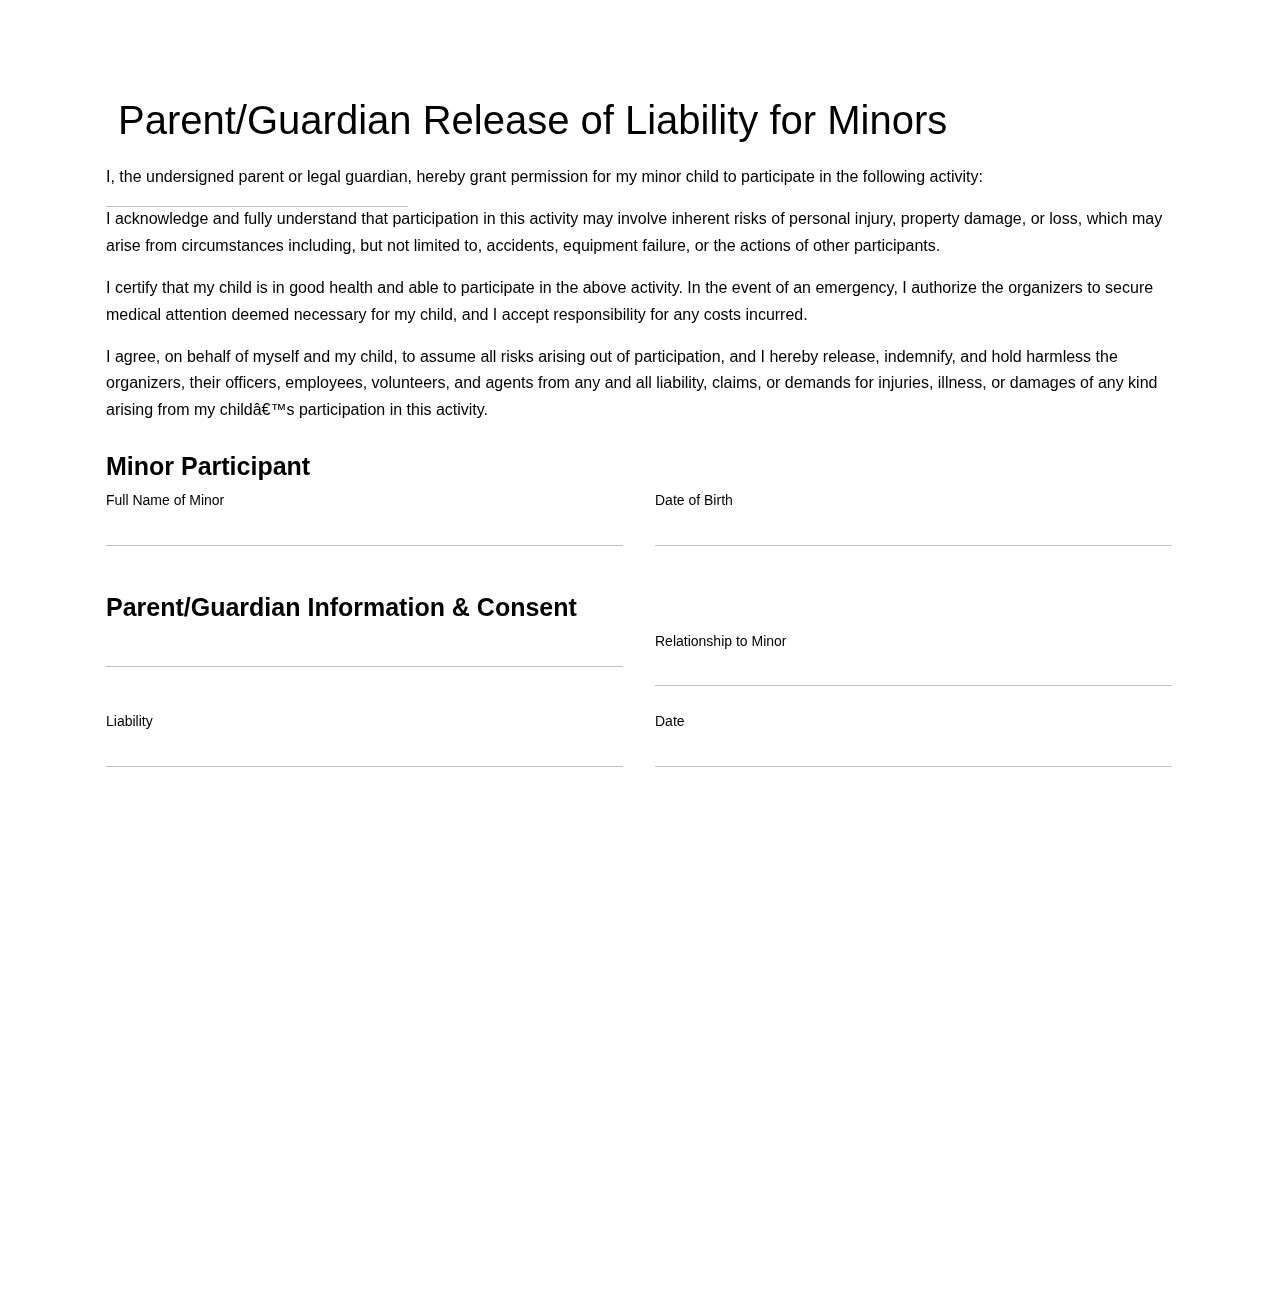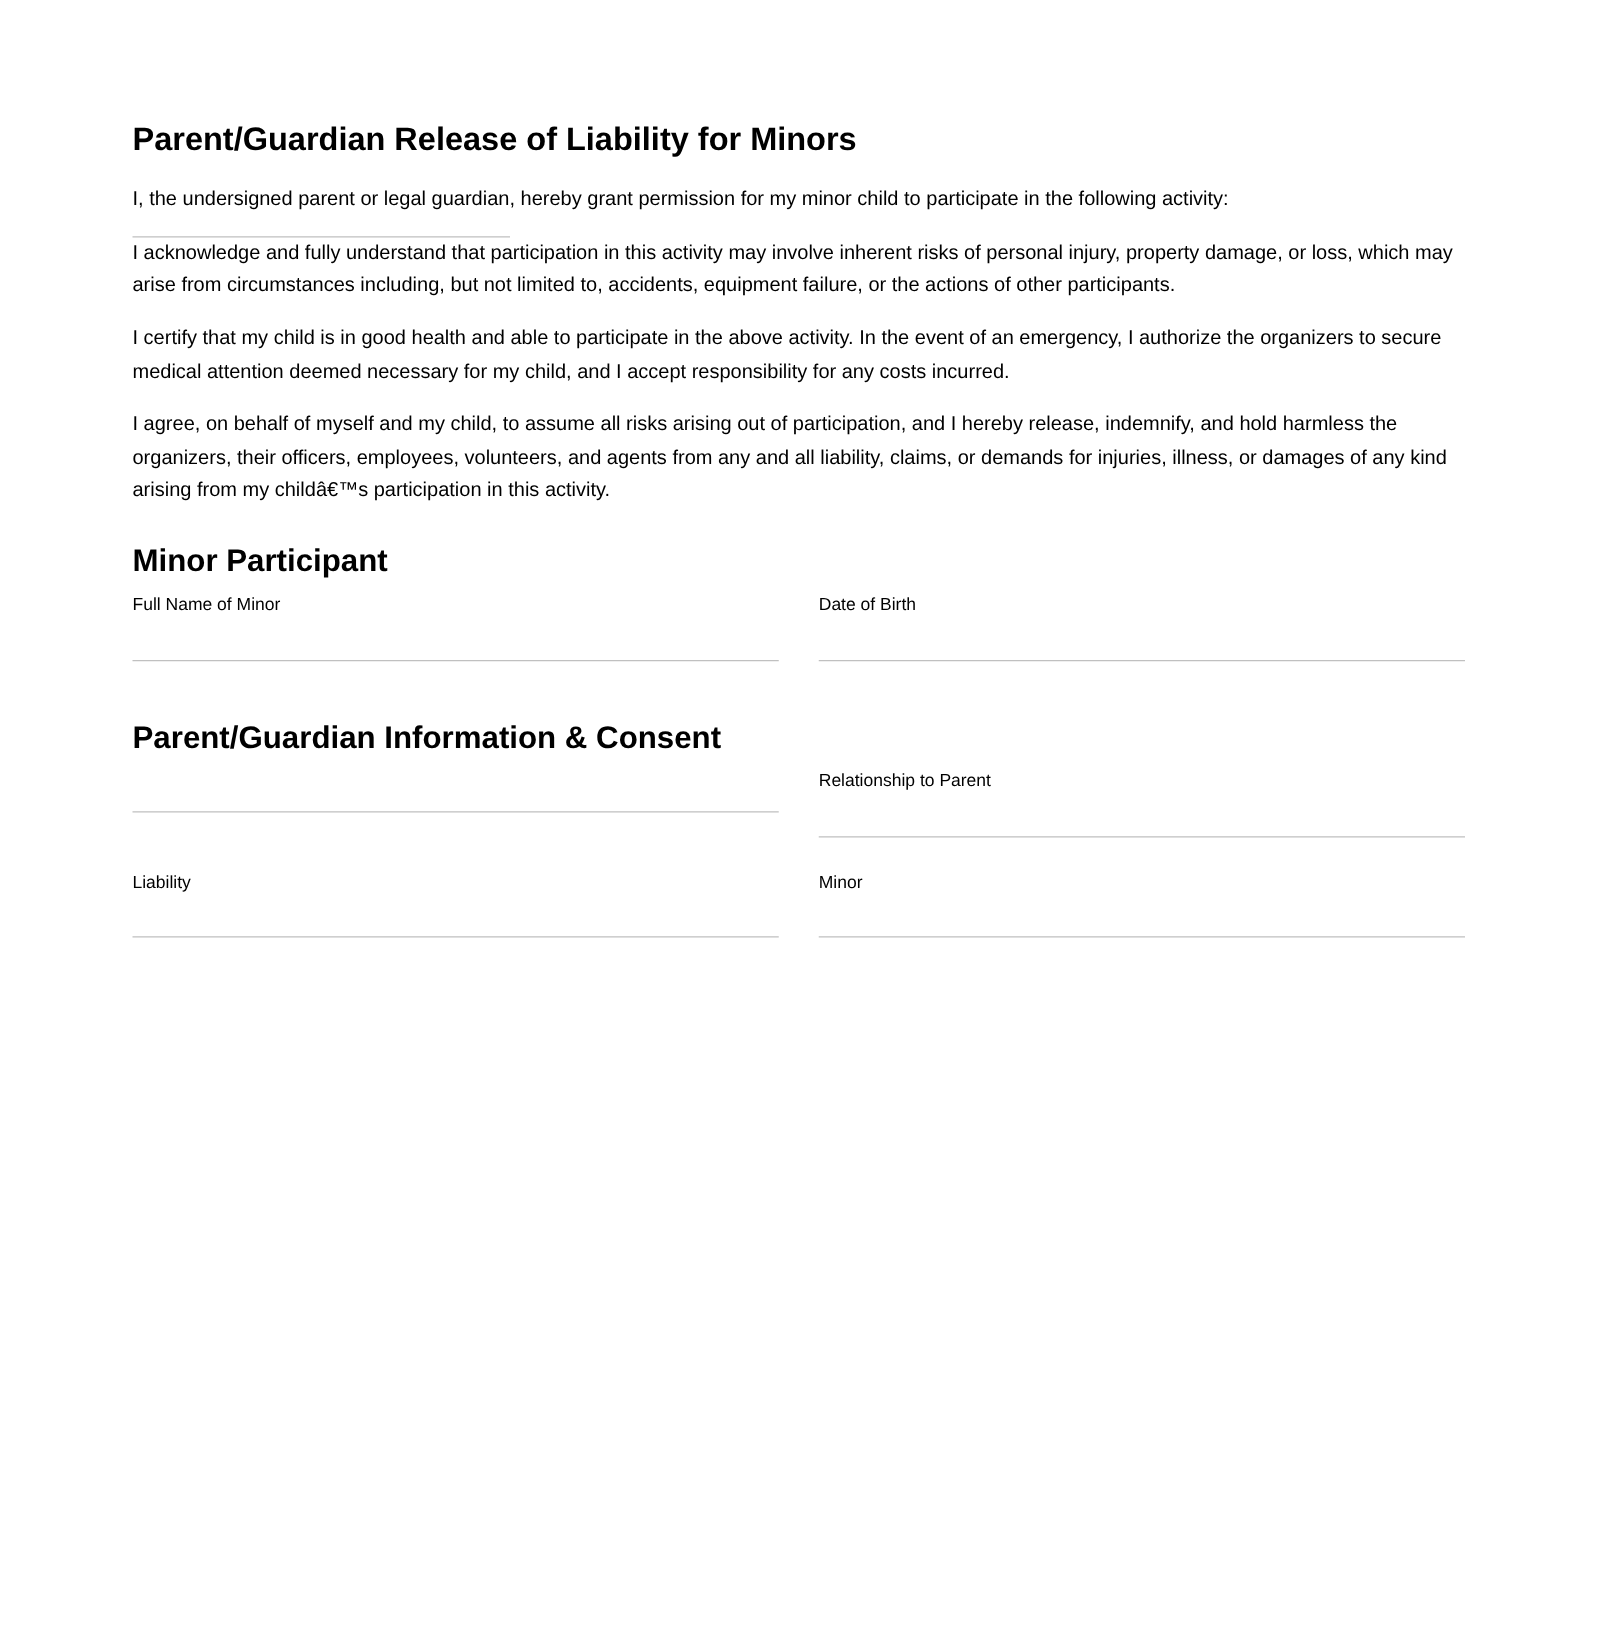--- a/index.html
+++ b/index.html
@@ -18,24 +18,24 @@
     min-height: 1300px;
     font-family: "Liberation Sans", "DejaVu Sans", sans-serif;
     color: var(--text);
   }
   .page {
     width: 1066px;
     margin: 0 auto;
     padding-bottom: 80px;
   }
   h1.doc-title {
-    font-size: 26px;
+    font-size: 40px;
     line-height: 1.2;
-    font-weight: bold;
-    margin: 96px 0 20px 0;
+    font-weight: normal;
+    margin: 96px 0 20px 12px;
   }
   p.body-text {
     font-size: 16px;
     line-height: 1.65;
     margin: 0 0 16px 0;
   }
   .underlined-phrase {
     border-bottom: 1px solid var(--line);
     padding-bottom: 21px;
   }
@@ -92,27 +92,27 @@
     </div>
   </section>
 
   <section class="section-consent">
     <h3 class="section-heading">Parent/Guardian Information &amp; Consent</h3>
     <div class="fields-grid">
       <div class="field">
         <div class="field-line"></div>
       </div>
       <div class="field">
-        <div class="field-label">Relationship to Parent</div>
+        <div class="field-label">Relationship to Minor</div>
         <div class="field-line"></div>
       </div>
       <div class="field">
         <div class="field-label">Liability</div>
         <div class="field-line"></div>
       </div>
       <div class="field">
-        <div class="field-label">Minor</div>
+        <div class="field-label">Date</div>
         <div class="field-line"></div>
       </div>
     </div>
   </section>
 
 </div>
 
 </body></html>

